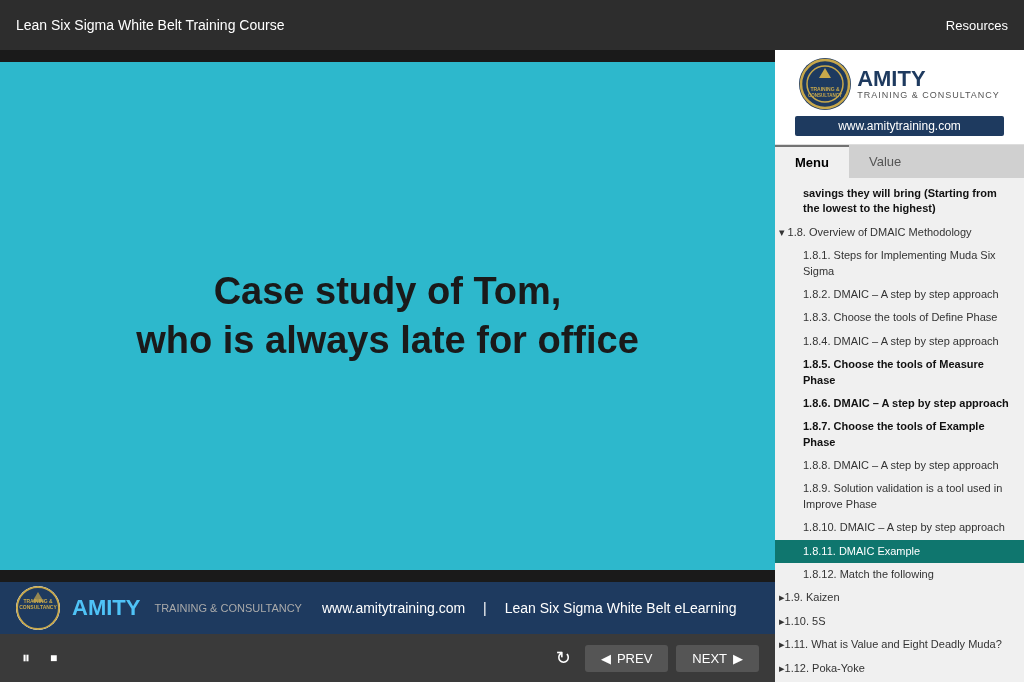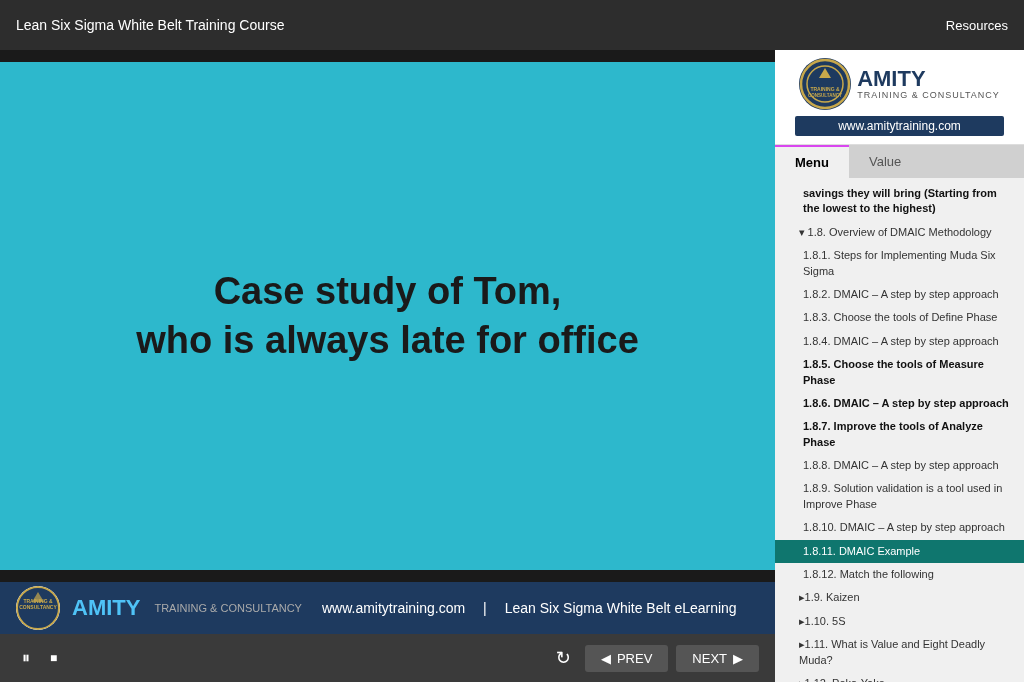--- a/index.html
+++ b/index.html
@@ -231,21 +231,21 @@
       cursor: pointer;
       border: none;
       background: none;
       color: #555;
     }
 
     .panel-tab.active {
       background: #f0f0f0;
       color: #000;
       font-weight: bold;
-      border-top: 2px solid #d946ef;
+      border-top: 2px solid #737373;
     }
 
     
     .menu-content {
       flex: 1;
       overflow-y: auto;
       background: #f0f0f0;
       padding: 4px 0;
     }
 
@@ -260,21 +260,21 @@
     .menu-item.active {
       background: #0f766e;
       color: #ffffff;
     }
 
     .menu-item.bold-item {
       font-weight: bold;
       color: #111;
     }
 
-    .menu-item.indent1 { padding-left: 24px; }
+    .menu-item.indent1 { padding-left: 4px; }
     .menu-item.indent2 { padding-left: 28px; }
 
     
     .menu-content::-webkit-scrollbar {
       width: 8px;
     }
     .menu-content::-webkit-scrollbar-track {
       background: #ddd;
     }
     .menu-content::-webkit-scrollbar-thumb {
@@ -373,21 +373,21 @@
 
     <div class="menu-content" id="menu-list">
     <div class="menu-item indent2 bold-item">savings they will bring (Starting from the lowest to the highest)</div>
         <div class="menu-item indent1">▾ 1.8. Overview of DMAIC Methodology</div>
         <div class="menu-item indent2">1.8.1. Steps for Implementing Muda Six Sigma</div>
         <div class="menu-item indent2">1.8.2. DMAIC – A step by step approach</div>
         <div class="menu-item indent2">1.8.3. Choose the tools of Define Phase</div>
         <div class="menu-item indent2">1.8.4. DMAIC – A step by step approach</div>
         <div class="menu-item indent2 bold-item">1.8.5. Choose the tools of Measure Phase</div>
         <div class="menu-item indent2 bold-item">1.8.6. DMAIC – A step by step approach</div>
-        <div class="menu-item indent2 bold-item">1.8.7. Improve the tools of Analyze Phase</div>
+        <div class="menu-item indent2 bold-item">1.8.7. Choose the tools of Example Phase</div>
         <div class="menu-item indent2">1.8.8. DMAIC – A step by step approach</div>
         <div class="menu-item indent2">1.8.9. Solution validation is a tool used in Improve Phase</div>
         <div class="menu-item indent2">1.8.10. DMAIC – A step by step approach</div>
         <div class="menu-item indent2 active">1.8.11. DMAIC Example</div>
         <div class="menu-item indent2">1.8.12. Match the following</div>
         <div class="menu-item indent1">▸1.9. Kaizen</div>
         <div class="menu-item indent1">▸1.10. 5S</div>
         <div class="menu-item indent1">▸1.11. What is Value and Eight Deadly Muda?</div>
         <div class="menu-item indent1">▸1.12. Poka-Yoke</div>
       </div>

